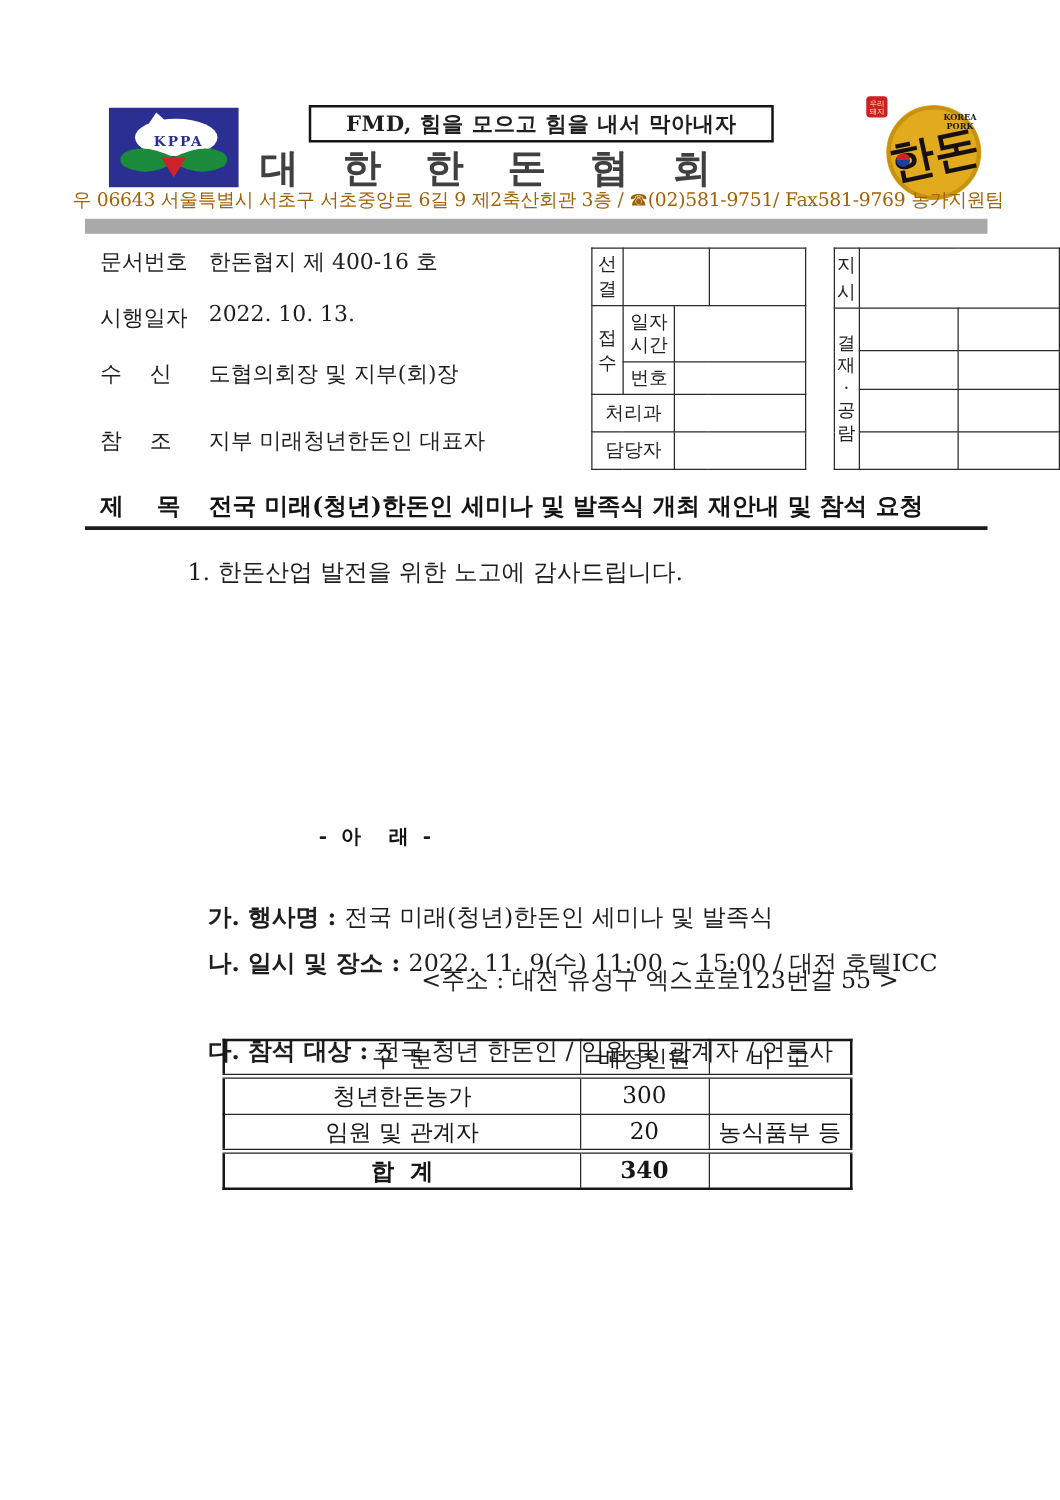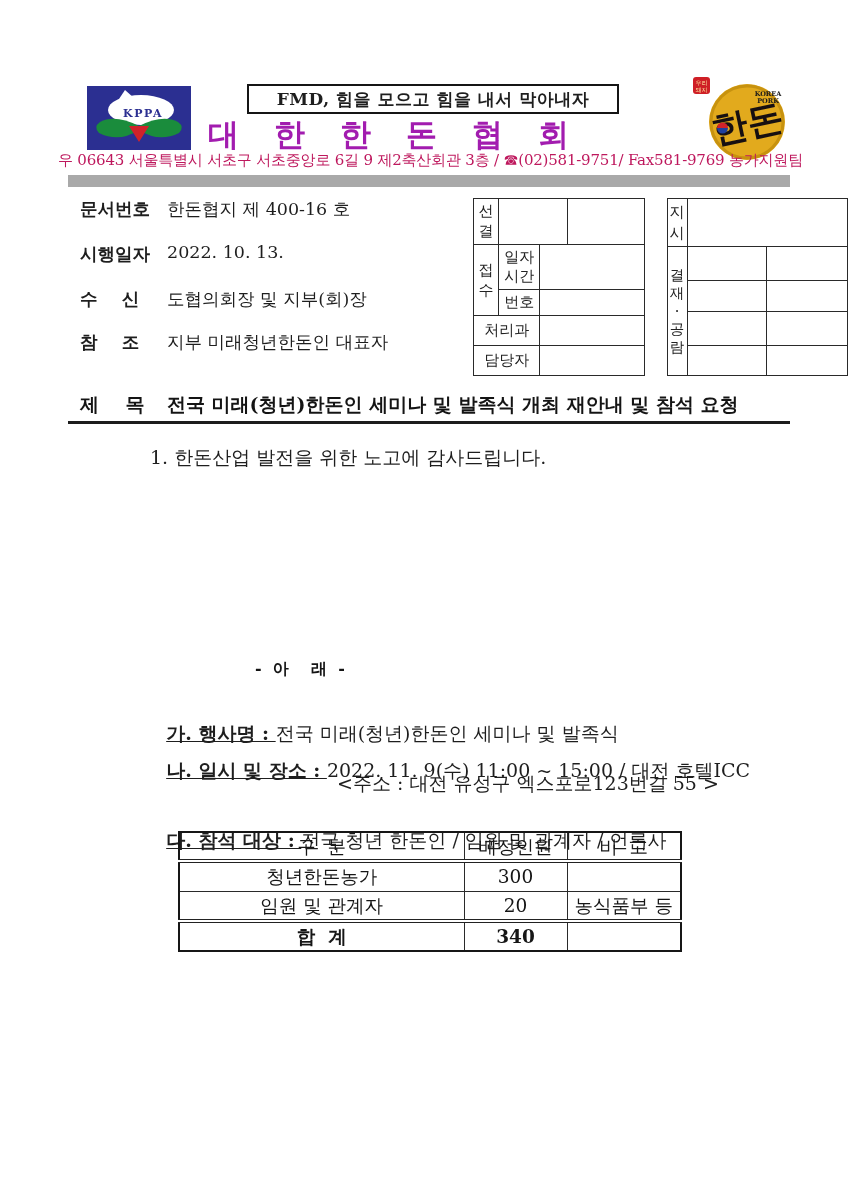--- a/index.html
+++ b/index.html
@@ -14,33 +14,33 @@
 
   
   .kppa-logo { left:87px; top:86px; width:104px; height:64px; }
   .fmd-box {
     left:247px; top:84px; width:372px; height:30px;
     border:2px solid #151515; display:flex; align-items:center; justify-content:center;
     font-weight:bold; font-size:17px; letter-spacing:0.5px;
   }
   .org-title {
     left:208px; top:114px; font-size:31px; font-weight:600;
-    letter-spacing:35px; white-space:nowrap; color:#a21caf;
+    letter-spacing:35px; white-space:nowrap; color:#404040;
   }
   .handon-logo { left:692px; top:76px; width:96px; height:86px; }
   .address {
     left:58px; top:151px; width:732px; text-align:left;
-    font-size:15px; white-space:nowrap; letter-spacing:-0.2px; color:#be185d;
+    font-size:15px; white-space:nowrap; letter-spacing:-0.2px; color:#a16207;
   }
   .gray-bar { left:68px; top:175px; width:722px; height:12px; background:#a9a9a9; }
 
   
   .di-row { left:80px; display:flex; font-size:17.5px; }
-  .di-row .lbl { width:87px; white-space:pre;font-weight:bold; }
-  .di-0 { top:197px; } .di-1 { top:242px; } .di-2 { top:287px; } .di-3 { top:330px; }
+  .di-row .lbl { width:87px; white-space:pre; }
+  .di-0 { top:197px; } .di-1 { top:242px; } .di-2 { top:287px; } .di-3 { top:340px; }
 
   
   .stamp { left:425px; top:198px; display:flex; gap:22px;padding-left:48px; }
   .stamp table { border-collapse:collapse; table-layout:fixed; font-size:15px; color:#222; }
   .stamp td { border:1px solid #2a2a2a; text-align:center; vertical-align:middle; padding:0; }
   .stamp table { border:1.5px solid #222; }
   td.vlbl { word-break:break-all; line-height:1.35; padding:2px 1px; }
   td.vlbl2 { word-break:break-all; line-height:1.25; font-size:14.5px; padding:2px 0; }
   td.sublbl { word-break:break-all; line-height:1.3; padding:1px 1px; }
 
@@ -48,21 +48,21 @@
   .subject { left:80px; top:392px; display:flex; font-weight:bold; font-size:19px; color:#141414; }
   .subject .lbl { width:87px; white-space:pre; }
   .rule { left:68px; top:421px; width:722px; height:3px; background:#1d1d1d; }
 
   
   .p1 { left:68px; top:445px; width:722px; font-size:19px; text-indent:82px; }
   .p2 { left:64px; top:509px; width:727px; font-size:19px; line-height:29px;
         text-align:justify; text-indent:81px; }
   .arae-heading { left:255px; top:659px; font-size:16px; font-weight:bold; white-space:pre; color:#141414; }
   .item { font-size:19px; white-space:pre; }
-  .item .lbl { font-weight:bold;text-decoration:underline; }
+  .item .lbl { font-weight:bold; }
   .item-a { left:142px; top:699px; }
   .item-b { left:142px; top:736px; }
   .item-note { left:337px; top:771px; font-size:19px; white-space:pre; }
   .item-c { left:142px; top:806px; }
 
   
   .main-table { left:178px; top:831px; }
   .main-table table {
     border-collapse:collapse; table-layout:fixed; width:502px;
     font-size:18.5px; color:#161616; border:2px solid #161616;

